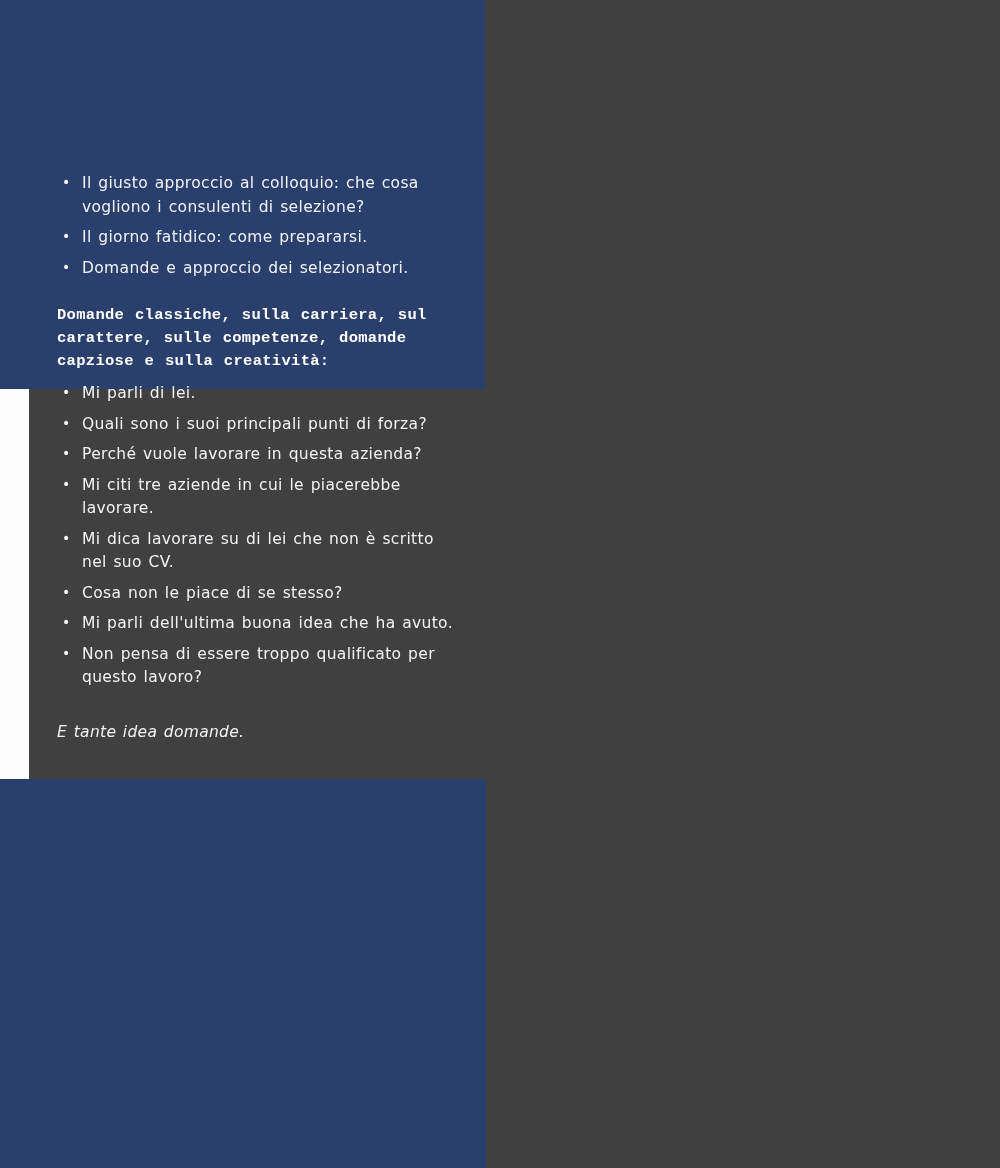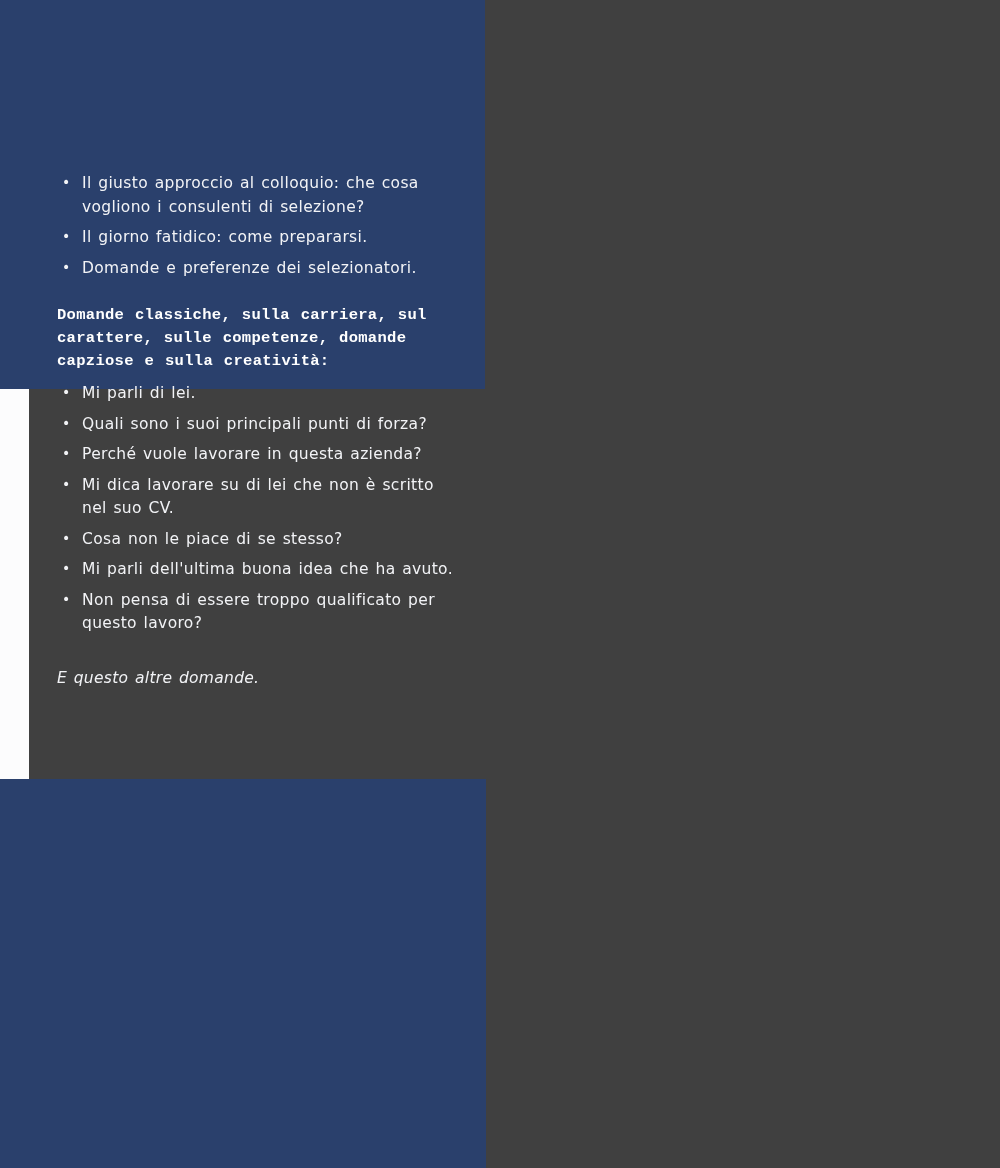--- a/index.html
+++ b/index.html
@@ -95,36 +95,37 @@
 <body>
 
 <div class="cover">
 
   <div class="panel panel-left">
     <div class="left-content">
 
       <ul class="bullets">
         <li>Il giusto approccio al colloquio: che cosa vogliono i consulenti di selezione?</li>
         <li>Il giorno fatidico: come prepararsi.</li>
-        <li>Domande e preferenze dei selezionatori.</li>
+        <li>Domande e approccio dei selezionatori.</li>
       </ul>
 
       <div class="section-heading">Domande classiche, sulla carriera, sul carattere, sulle competenze, domande capziose e sulla creatività:</div>
 
       <ul class="bullets">
         <li>Mi parli di lei.</li>
         <li>Quali sono i suoi principali punti di forza?</li>
         <li>Perché vuole lavorare in questa azienda?</li>
+        <li>Mi citi tre aziende in cui le piacerebbe lavorare.</li>
         <li>Mi dica lavorare su di lei che non è scritto nel suo CV.</li>
         <li>Cosa non le piace di se stesso?</li>
         <li>Mi parli dell'ultima buona idea che ha avuto.</li>
         <li>Non pensa di essere troppo qualificato per questo lavoro?</li>
       </ul>
 
-      <div class="closing-note">E questo altre domande.</div>
+      <div class="closing-note">E tante idea domande.</div>
 
     </div>
   </div>
 
   <div class="gap"></div>
 
   <div class="panel panel-right">
     
 
     

